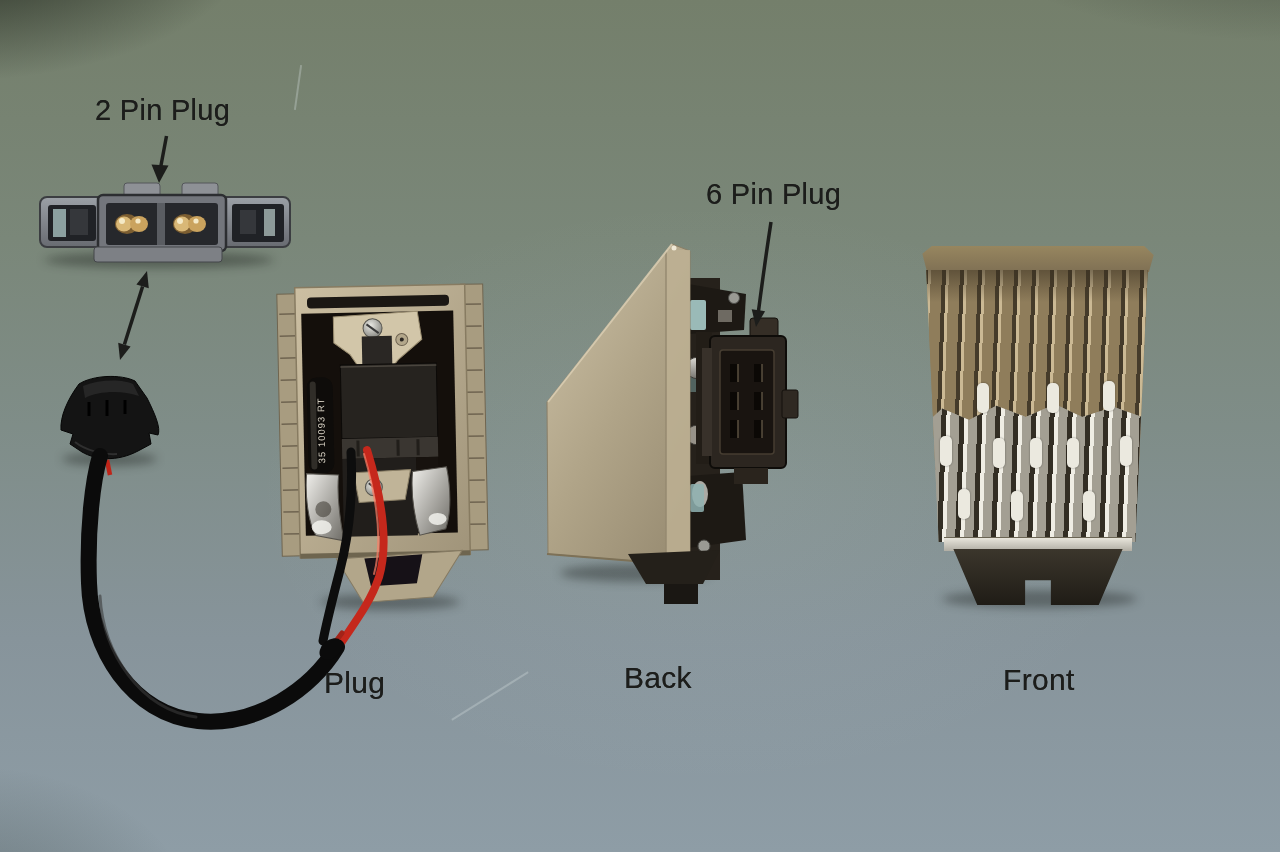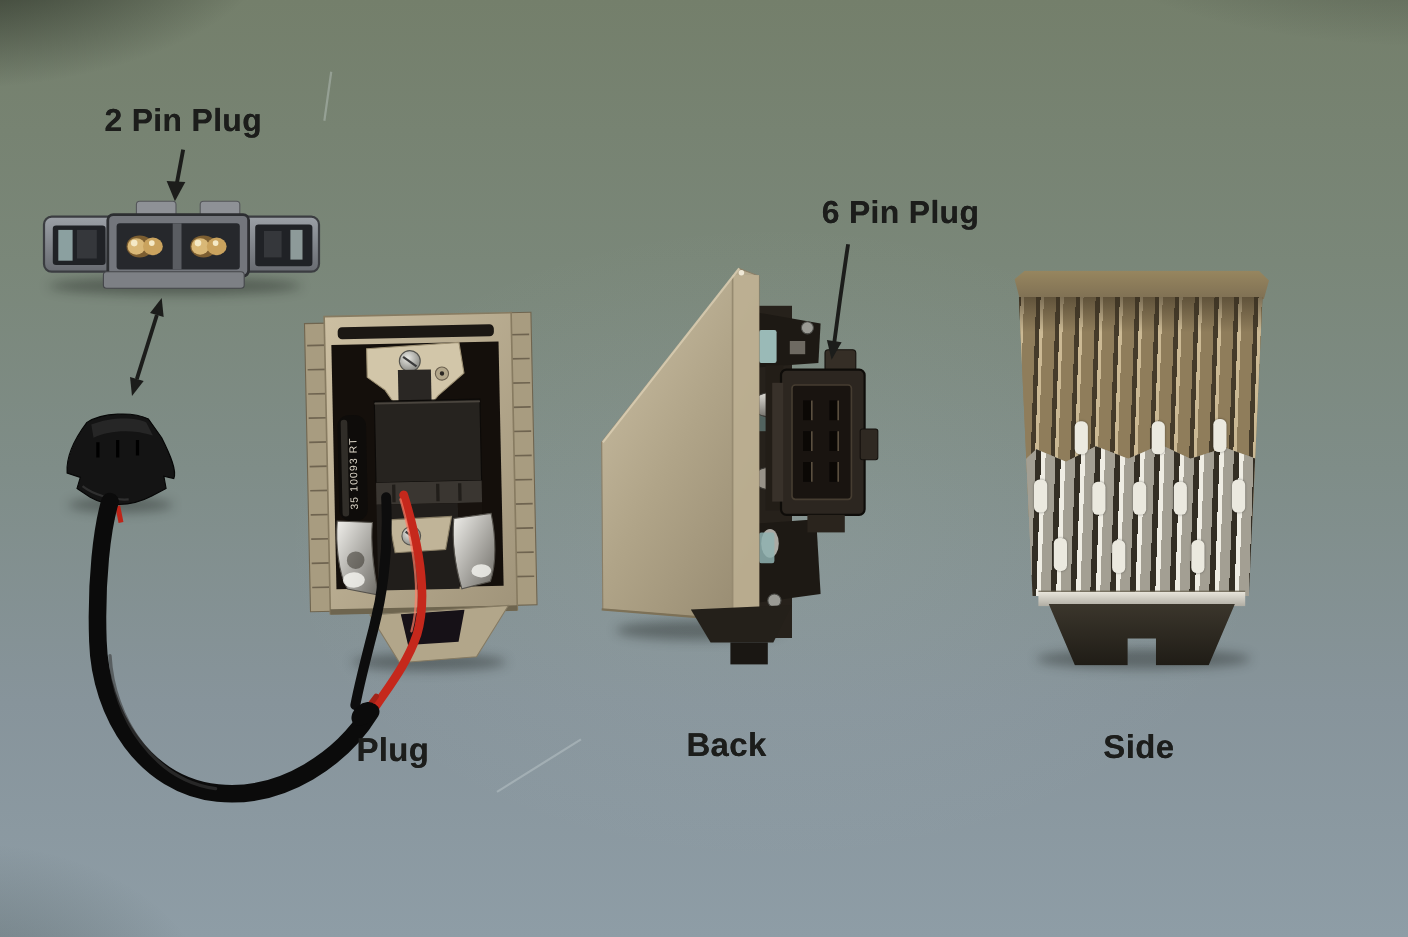--- a/index.html
+++ b/index.html
@@ -7,21 +7,21 @@
     position:relative;width:1280px;height:852px;overflow:hidden;
     font-family:"Liberation Sans",sans-serif;
     background:
       radial-gradient(ellipse 430px 210px at -50px -70px, rgba(14,19,12,0.85), rgba(14,19,12,0) 72%),
       radial-gradient(ellipse 520px 190px at 1310px -90px, rgba(28,33,26,0.45), rgba(28,33,26,0) 70%),
       radial-gradient(ellipse 320px 220px at -30px 920px, rgba(38,48,43,0.35), rgba(38,48,43,0) 70%),
       radial-gradient(ellipse 650px 420px at 55% 58%, rgba(198,214,214,0.10), rgba(198,214,214,0) 70%),
       linear-gradient(to bottom, #747f6b 0%, #7a8779 28%, #7f8d88 50%, #87949b 75%, #8e9da6 100%);
   }
   .caption{
-    position:absolute;font-weight:700;font-size:30px;color:#1c1d1b;
+    position:absolute;font-weight:400;font-size:30px;color:#1c1d1b;
     letter-spacing:.3px;text-shadow:0 0 .6px rgba(25,25,25,.8);white-space:nowrap;
   }
   .plug-label{font-size:29px;}
   .shadow{position:absolute;border-radius:50%;background:rgba(15,18,14,0.35);filter:blur(5px);}
   .scratch{position:absolute;background:rgba(215,225,224,0.32);}
   .abs{position:absolute;}
   
   .back-module{position:absolute;left:916px;top:240px;width:250px;height:372px;}
   .hs-cap{position:absolute;left:4px;top:6px;width:236px;height:26px;
     background:linear-gradient(to bottom,#97865f,#7f7054);
@@ -267,18 +267,18 @@
       <polygon points="147,271 148.8,288.2 136.4,284.6" stroke="none"></polygon>
       <polygon points="120,360 130.6,346.4 118.2,342.8" stroke="none"></polygon>
     </g>
     <g stroke="#1c1d1b" fill="#1c1d1b">
       <path d="M771,222 Q764,268 758.5,311" stroke-width="3.5" fill="none"></path>
       <polygon points="756,327 765.1,311.2 751.7,309.2" stroke="none"></polygon>
     </g>
   </svg>
 
   <div class="caption plug-label" style="left:95px;top:94px;">2 Pin Plug</div>
-  <div class="caption plug-label" style="left:706px;top:178px;margin-left:41px;">6 Pin Plug</div>
+  <div class="caption plug-label" style="left:706px;top:178px;">6 Pin Plug</div>
   <div class="caption" style="left:324px;top:666px;">Plug</div>
   <div class="caption" style="left:624px;top:661px;">Back</div>
-  <div class="caption" style="left:1003px;top:663px;">Side</div>
+  <div class="caption" style="left:1003px;top:663px;">Front</div>
 
 </div>
 
 </body></html>

